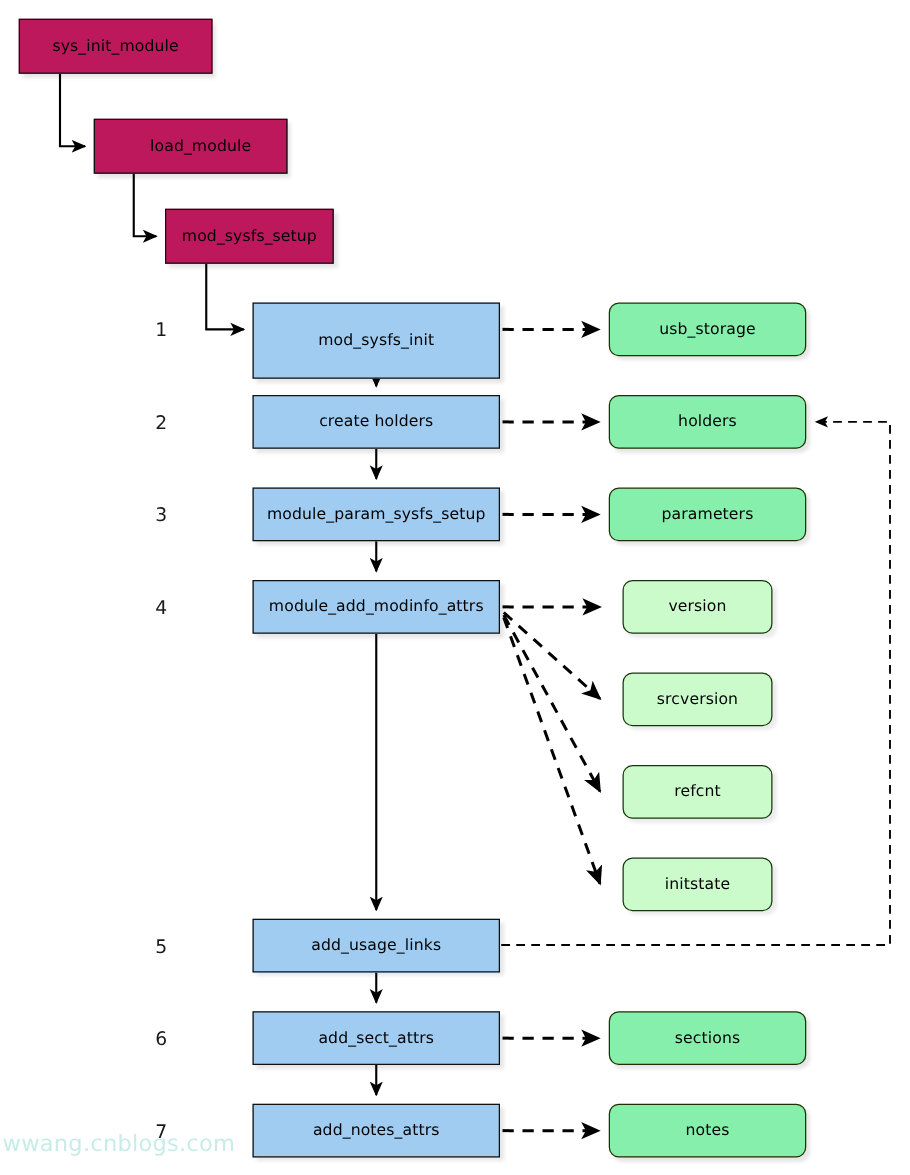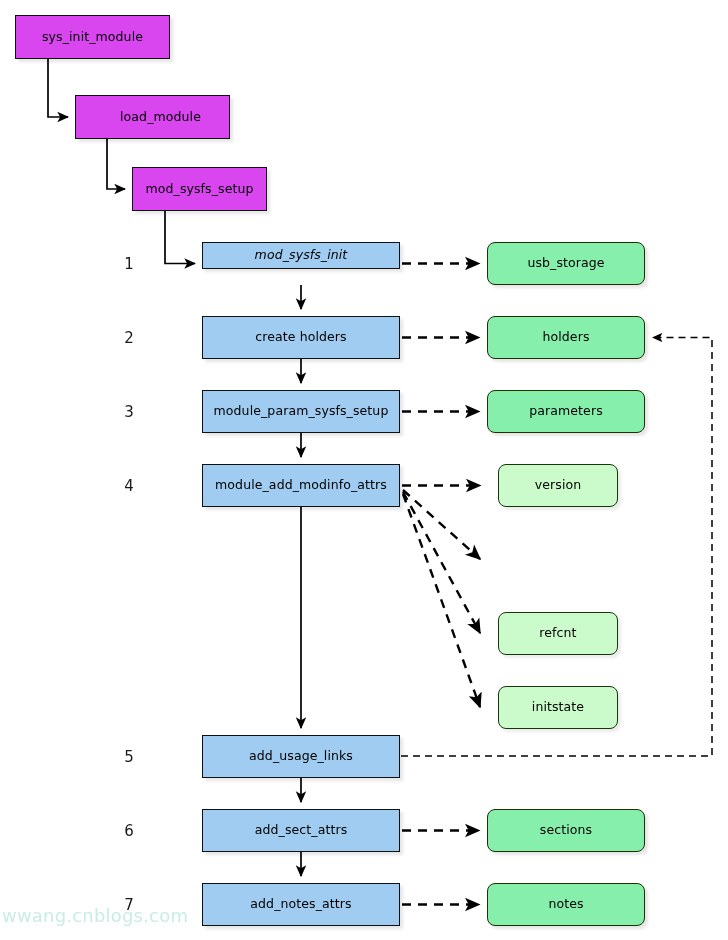--- a/index.html
+++ b/index.html
@@ -33,21 +33,21 @@
     align-items: center;
     justify-content: center;
     text-align: center;
     color: #000000;
     font-size: 12.5px;
     line-height: 1.15;
     letter-spacing: 0.1px;
     white-space: nowrap;
   }
   .node-orange {
-    background: #d946ef;
+    background: #be185d;
     border: 1.6px solid #111111;
     box-shadow: 3px 3px 3px rgba(0,0,0,0.10);
   }
   .node-blue {
     background: #9FCCF0;
     border: 1.6px solid #111111;
     box-shadow: 3px 3px 3px rgba(0,0,0,0.10);
   }
   .node-green {
     background: #86efac;
@@ -164,21 +164,21 @@
   <div class="node node-orange" style="left:15px; top:15px; width:155px; height:44px;">
     <span>sys_init_module</span>
   </div>
   <div class="node node-orange" style="left:75px; top:95px; width:155px; height:44px;padding-left:16px;">
     <span>load_module</span>
   </div>
   <div class="node node-orange" style="left:132px; top:167px; width:135px; height:44px;text-align:center;">
     <span>mod_sysfs_setup</span>
   </div>
 
-  <div class="node node-blue" style="left:202px; top:242px; width:198px; height:27px;font-style:italic;">
+  <div class="node node-blue" style="left:202px; top:242px; width:198px; height:61px;">
     <span>mod_sysfs_init</span>
   </div>
   <div class="node node-blue" style="left:202px; top:316px; width:198px; height:43px;">
     <span>create holders</span>
   </div>
   <div class="node node-blue" style="left:202px; top:390px; width:198px; height:43px;">
     <span>module_param_sysfs_setup</span>
   </div>
   <div class="node node-blue" style="left:202px; top:464px; width:198px; height:43px;">
     <span>module_add_modinfo_attrs</span>
@@ -204,20 +204,23 @@
   </div>
   <div class="node node-green" style="left:487px; top:809px; width:158px; height:43px;">
     <span>sections</span>
   </div>
   <div class="node node-green" style="left:487px; top:883px; width:158px; height:43px;">
     <span>notes</span>
   </div>
 
   <div class="node node-lightgreen" style="left:488px; top:464px; width:120px; height:43px;">
     <span>version</span>
+  </div>
+  <div class="node node-lightgreen" style="left:488px; top:538px; width:120px; height:43px;">
+    <span>srcversion</span>
   </div>
   <div class="node node-lightgreen" style="left:488px; top:612px; width:120px; height:43px;">
     <span>refcnt</span>
   </div>
   <div class="node node-lightgreen" style="left:488px; top:686px; width:120px; height:43px;">
     <span>initstate</span>
   </div>
 
   <div class="step-number" style="left:116px; top:255px;">1</div>
   <div class="step-number" style="left:116px; top:329px;">2</div>

